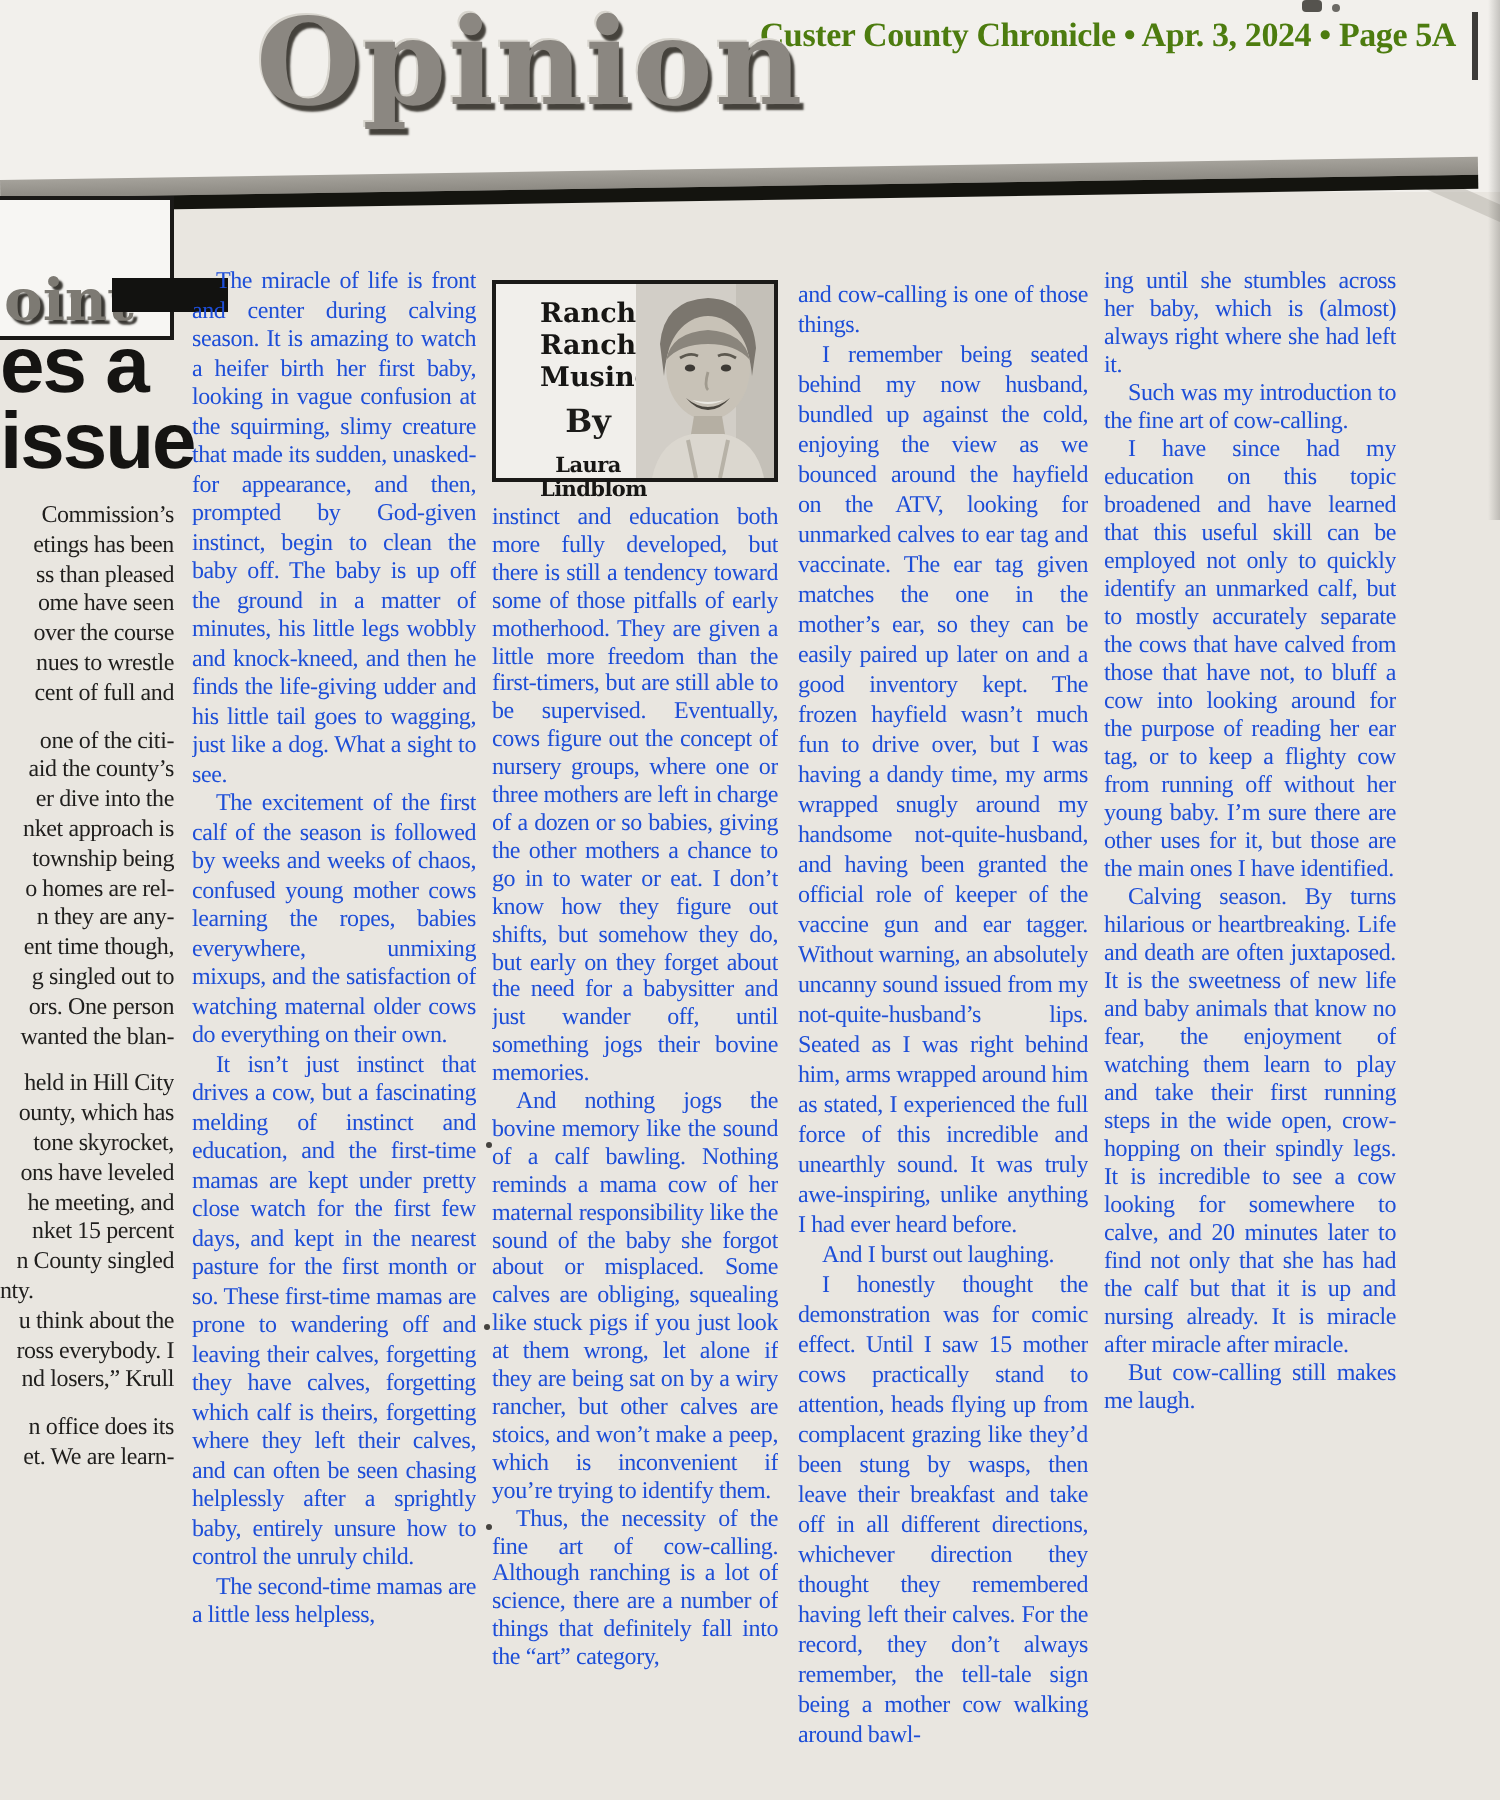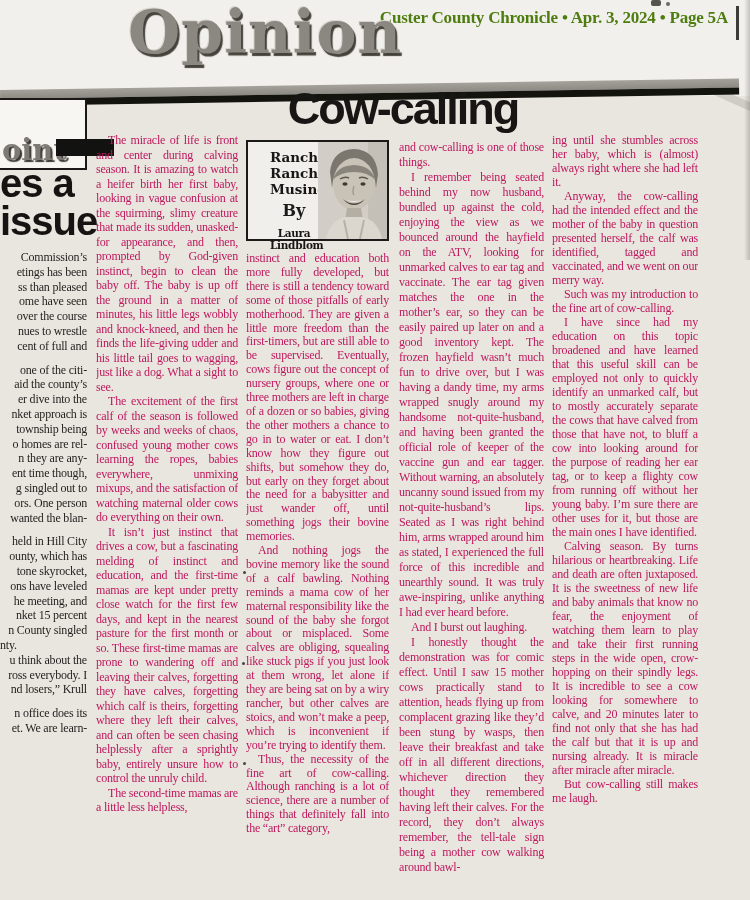--- a/index.html
+++ b/index.html
@@ -33,21 +33,21 @@
         font:12px/14.8px "Liberation Serif",serif;letter-spacing:-0.2px;color:#201f1d;}
   .frag.left{text-align:left;}
   .frag.nogap{margin-bottom:0;}
 
   
   .headline{position:absolute;left:238px;top:86px;width:330px;text-align:center;
             font-family:"Liberation Sans",sans-serif;font-weight:bold;font-size:45px;
             line-height:1;letter-spacing:-2px;color:#171614;}
   .col{position:absolute;overflow:hidden;font-family:"Liberation Serif",serif;
        font-size:12px;letter-spacing:-0.2px;}
-  .col .para{margin:0;text-align:justify;hyphens:auto;color:#be185d;}
+  .col .para{margin:0;text-align:justify;hyphens:auto;color:#1d4ed8;}
   .col .para.ind{text-indent:12px;}
   .c1{left:96px;top:133px;width:142px;height:765px;line-height:14.5px;}
   .c2{left:246px;top:252px;width:143px;height:646px;line-height:13.9px;}
   .c3{left:399px;top:140px;width:145px;height:758px;line-height:15px;}
   .c4{left:552px;top:133px;width:146px;height:765px;line-height:14px;}
 
   
   .bylinebox{position:absolute;left:246px;top:140px;width:143px;height:101px;
              border:2px solid #1b1a18;background:#f1efeb;display:flex;box-sizing:border-box;}
   .byl-left{width:70px;text-align:center;padding-top:7px;box-sizing:border-box;padding-left:22px;}
@@ -125,21 +125,20 @@
 nket 15 percent
 n County singled</p>
       <p class="frag left nogap">nty.</p>
       <p class="frag">u think about the
 ross everybody. I
 nd losers,” Krull</p>
       <p class="frag nogap">n office does its
 et. We are learn-</p>
     </div>
 
-  <div class="headline">Cow-calling</div>
 
   <div class="bylinebox">
     <div class="byl-left">
       <div class="byl-title">Ranch</div>
       <div class="byl-title">Ranch</div>
       <div class="byl-title">Musings</div>
       <div class="byl-by">By</div>
       <div class="byl-author">Laura Lindblom</div>
     </div>
     <div class="byl-photo" title="black-and-white portrait photo of smiling woman with hair pulled back">
@@ -175,19 +174,18 @@
       <p class="para ind">Thus, the necessity of the fine art of cow-calling. Although ranching is a lot of science, there are a number of things that definitely fall into the “art” category,</p>
     </div>
   <div class="col c3">
       <p class="para">and cow-calling is one of those things.</p>
       <p class="para ind">I remember being seated behind my now husband, bundled up against the cold, enjoying the view as we bounced around the hayfield on the ATV, looking for unmarked calves to ear tag and vaccinate. The ear tag given matches the one in the mother’s ear, so they can be easily paired up later on and a good inventory kept. The frozen hayfield wasn’t much fun to drive over, but I was having a dandy time, my arms wrapped snugly around my handsome not-quite-husband, and having been granted the official role of keeper of the vaccine gun and ear tagger. Without warning, an absolutely uncanny sound issued from my not-quite-husband’s lips. Seated as I was right behind him, arms wrapped around him as stated, I experienced the full force of this incredible and unearthly sound. It was truly awe-inspiring, unlike anything I had ever heard before.</p>
       <p class="para ind">And I burst out laughing.</p>
       <p class="para ind">I honestly thought the demonstration was for comic effect. Until I saw 15 mother cows practically stand to attention, heads flying up from complacent grazing like they’d been stung by wasps, then leave their breakfast and take off in all different directions, whichever direction they thought they remembered having left their calves. For the record, they don’t always remember, the tell-tale sign being a mother cow walking around bawl-</p>
     </div>
   <div class="col c4">
       <p class="para">ing until she stumbles across her baby, which is (almost) always right where she had left it.</p>
-      <p class="para ind">Anyway, the cow-calling had the intended effect and the mother of the baby in question presented herself, the calf was identified, tagged and vaccinated, and we went on our merry way.</p>
       <p class="para ind">Such was my introduction to the fine art of cow-calling.</p>
       <p class="para ind">I have since had my education on this topic broadened and have learned that this useful skill can be employed not only to quickly identify an unmarked calf, but to mostly accurately separate the cows that have calved from those that have not, to bluff a cow into looking around for the purpose of reading her ear tag, or to keep a flighty cow from running off without her young baby. I’m sure there are other uses for it, but those are the main ones I have identified.</p>
       <p class="para ind">Calving season. By turns hilarious or heartbreaking. Life and death are often juxtaposed. It is the sweetness of new life and baby animals that know no fear, the enjoyment of watching them learn to play and take their first running steps in the wide open, crow-hopping on their spindly legs. It is incredible to see a cow looking for somewhere to calve, and 20 minutes later to find not only that she has had the calf but that it is up and nursing already. It is miracle after miracle after miracle.</p>
       <p class="para ind">But cow-calling still makes me laugh.</p>
     </div>
 </div>
 
 </body></html>

